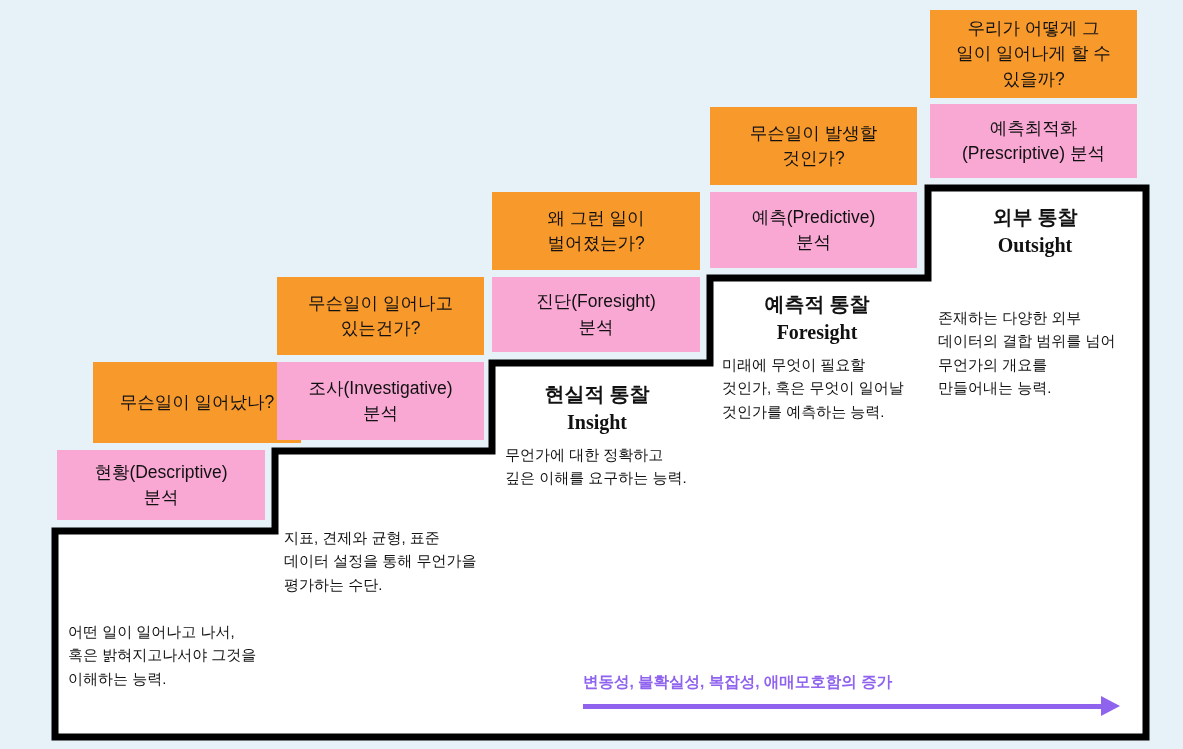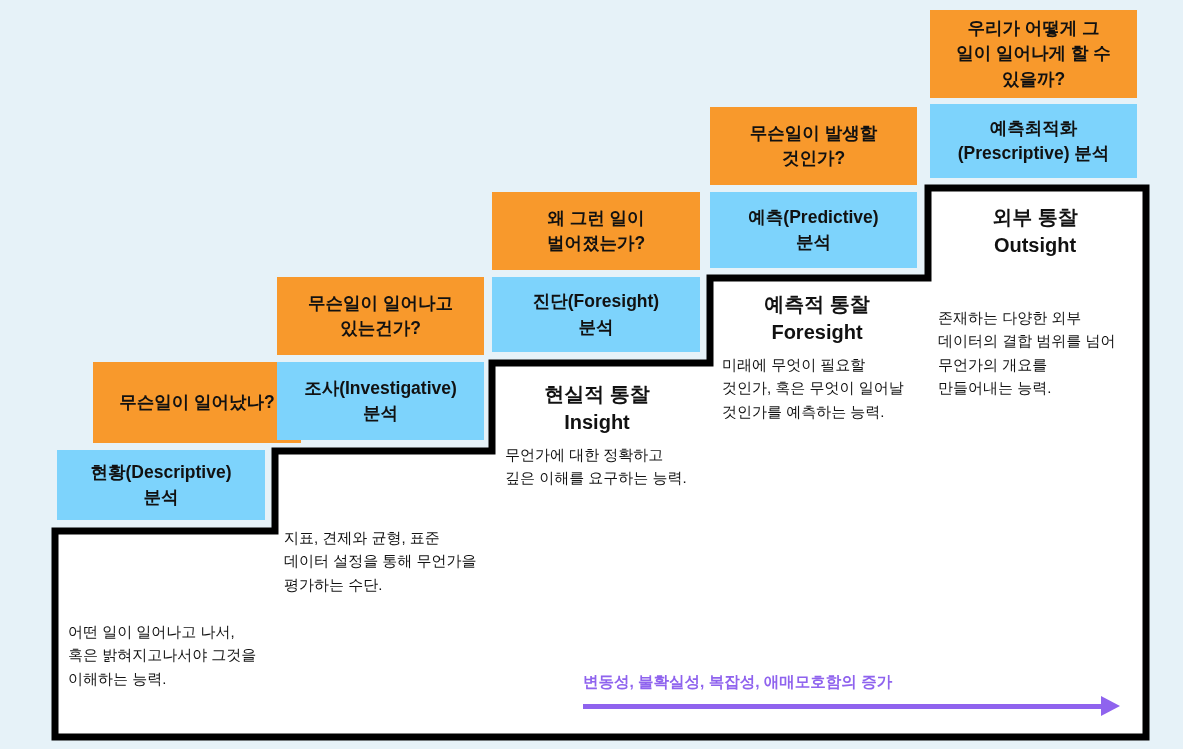--- a/index.html
+++ b/index.html
@@ -26,48 +26,49 @@
     color: #111;
     letter-spacing: 0.2px;
   }
 
   .qbox, .abox {
     position: absolute;
     display: flex;
     align-items: center;
     justify-content: center;
     text-align: center;
-    font-weight: bold;
+    font-weight: normal;
     font-size: 17.5px;
     line-height: 1.45;
     white-space: pre-line;
     color: #111;
   }
   .qbox { background: #F8992C; }
-  .abox { background: #7dd3fc; text-align: center; }
+  .abox { background: #f9a8d4; text-align: center; }
 
   .q1 { left: 57px;  top: 362px; width: 208px; height: 81px; margin-left: 36px; }
   .q2 { left: 277px; top: 277px; width: 207px; height: 78px; }
   .q3 { left: 492px; top: 192px; width: 208px; height: 78px; }
   .q4 { left: 710px; top: 107px; width: 207px; height: 78px; }
   .q5 { left: 930px; top: 10px;  width: 207px; height: 88px; }
 
   .a1 { left: 57px;  top: 450px; width: 208px; height: 70px; }
   .a2 { left: 277px; top: 362px; width: 207px; height: 78px; }
   .a3 { left: 492px; top: 277px; width: 208px; height: 75px; }
   .a4 { left: 710px; top: 192px; width: 207px; height: 76px; }
   .a5 { left: 930px; top: 104px; width: 207px; height: 74px; }
 
   .stitle {
     position: absolute;
     text-align: center;
     font-weight: bold;
     font-size: 20px;
     line-height: 1.4;
     color: #111;
+    font-family: Liberation Serif, serif;
   }
   .s1 { left: 75px;  top: 548px; width: 240px; }
   .s2 { left: 285px; top: 459px; width: 200px; }
   .s3 { left: 497px; top: 380px; width: 200px; }
   .s4 { left: 717px; top: 290px; width: 200px; }
   .s5 { left: 935px; top: 203px; width: 200px; }
 
   .sdesc {
     position: absolute;
     font-size: 15px;

